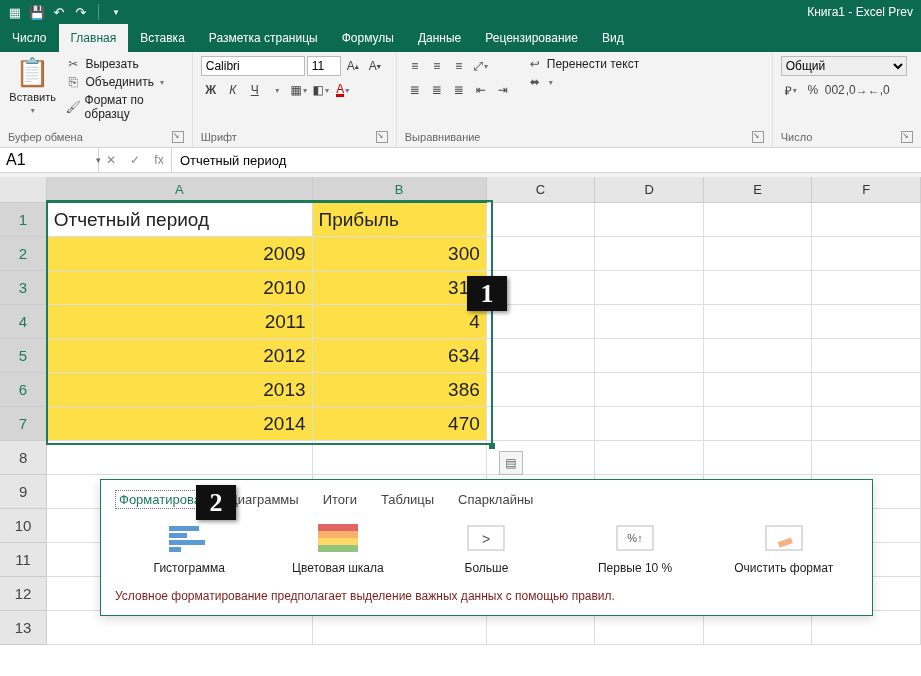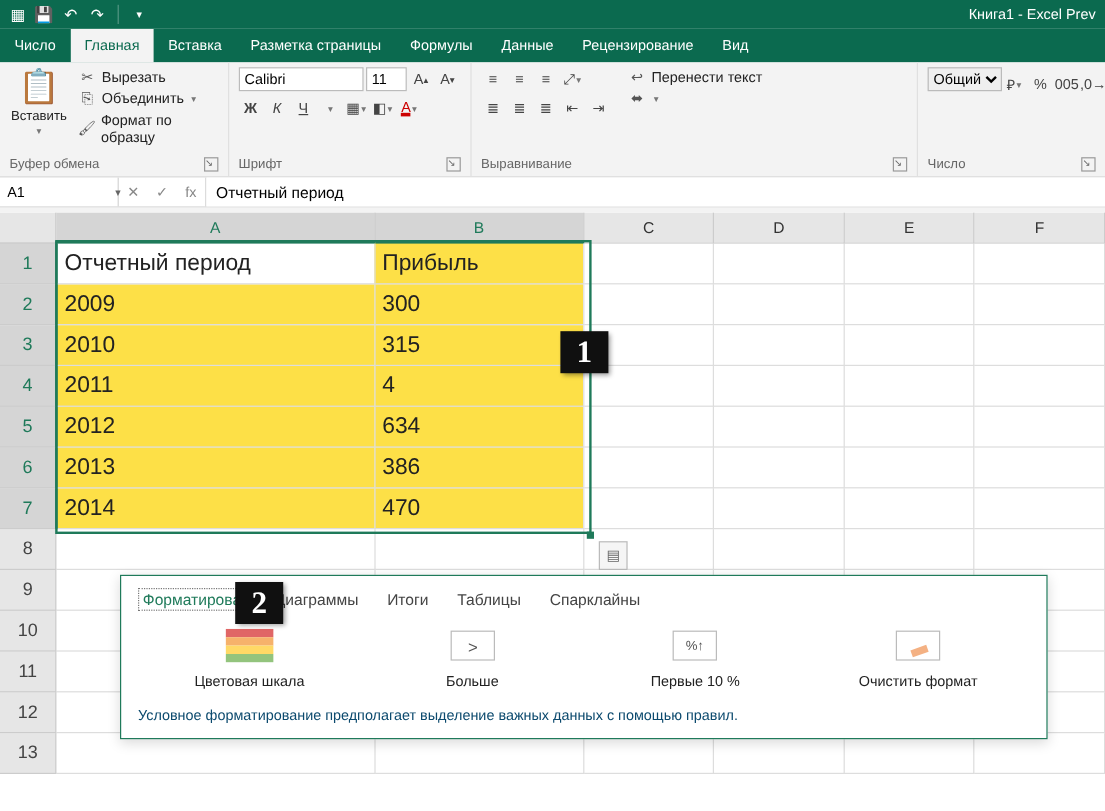--- a/index.html
+++ b/index.html
@@ -23,49 +23,49 @@
   .v-big .lbl{font-size:11px;text-align:center;line-height:1.1;margin-top:2px}
   .stack3{display:flex;flex-direction:column;gap:2px}
   .stack3 .row{display:flex;align-items:center;gap:4px;font-size:12px;cursor:pointer;padding:1px 2px}
   .stack3 .ic{width:16px;text-align:center;color:#555}
   .fontbox input,.fontbox select{font-family:inherit;font-size:12px;border:1px solid #bbb;background:#fff;height:20px;box-sizing:border-box;padding:0 4px}
   .btnrow{display:flex;gap:2px;margin-top:4px}
   .rb{width:20px;height:20px;display:flex;align-items:center;justify-content:center;cursor:pointer;font-size:12px;color:#444}
   .rb .dd{font-size:8px;margin-left:1px;color:#777}
   .formula-bar{height:24px;border-bottom:1px solid #d4d4d4;display:flex;align-items:stretch;background:#fff}
   .namebox{width:98px;border-right:1px solid #d4d4d4;display:flex;align-items:center}
-  .namebox input{border:0;width:80px;font-size:12px;padding:0 6px}
+  .namebox input{border:0;width:80px;font-size:16px;padding:0 6px}
   .namebox .dd{font-size:9px;color:#666;padding:0 4px;cursor:pointer}
   .fx-btns{display:flex;align-items:center;color:#888;border-right:1px solid #d4d4d4}
   .fx-btns span{width:24px;text-align:center;cursor:pointer}
   .fx-input{flex:1;border:0;font-size:13px;padding:0 8px}
   .grid-area{position:relative;height:calc(676px - 24px - 28px - 95px - 24px - 4px);overflow:hidden}
   table.grid{border-collapse:collapse;table-layout:fixed}
   .corner{width:45px;height:22px;background:#e6e6e6;border:1px solid #ccc;border-top:0;border-left:0}
   th.colh{background:#e6e6e6;border:1px solid #ccc;border-top:0;font-weight:normal;font-size:13px;color:#333;height:22px}
   th.colh.sel{background:#d5d5d5;color:#1f7a5a;border-bottom:2px solid #1f7a5a}
   th.rowh{width:45px;background:#e6e6e6;border:1px solid #ccc;border-left:0;font-weight:normal;font-size:15px;color:#444;text-align:center}
   th.rowh.sel{background:#d5d5d5;color:#1f7a5a;border-right:2px solid #1f7a5a}
   td.cell{border:1px solid #ddd;height:33px;font-size:19px;padding:0 6px;background:#fff}
   td.cell.sel{background:#fde047}
   td.cell.active{background:#fff}
   td.txt{text-align:left}
-  td.num{}
+  td.num{text-align:right}
   .sel-outline{position:absolute;border:2px solid #1f7a5a;pointer-events:none;box-sizing:border-box}
   .sel-handle{position:absolute;width:6px;height:6px;background:#1f7a5a;pointer-events:none}
   .callout{position:absolute;width:40px;height:35px;background:#101010;color:#fff;display:flex;align-items:center;justify-content:center;font-size:26px;font-weight:bold;font-family:Georgia,serif;box-shadow:2px 2px 4px rgba(0,0,0,.4)}
   .qa-btn{position:absolute;width:22px;height:22px;border:1px solid #bbb;background:#f5f5f5;display:flex;align-items:center;justify-content:center;font-size:12px;color:#666;cursor:pointer}
   .qa-pop{position:absolute;background:#fff;border:1px solid #1f7a5a;box-shadow:0 3px 10px rgba(0,0,0,.15);width:773px;padding:10px 14px 12px 14px;box-sizing:border-box}
   .qa-tabs{display:flex;gap:24px;border-bottom:0;margin-bottom:14px;font-size:13px}
   .qa-tab{cursor:pointer;color:#444;padding:2px 0}
   .qa-tab.active{color:#1f7a5a;border:1px dotted #777;padding:1px 3px}
   .qa-items{display:flex;justify-content:space-around;margin-bottom:14px}
   .qa-item{display:flex;flex-direction:column;align-items:center;width:110px;cursor:pointer;font-size:12px;gap:8px}
   .qa-item .pic{width:40px;height:30px;display:flex;align-items:center;justify-content:center}
-  .qa-desc{color:#0c4a6e;font-size:12px}
+  .qa-desc{color:#7f1d1d;font-size:12px}
   svg{display:block}
 </style>
 </head>
 <body>
 
 <div class="titlebar">
   <div class="tb-left">
     <span class="tb-icon">▦</span>
     <span class="tb-icon">💾</span>
     <span class="tb-icon">↶</span>
@@ -168,26 +168,26 @@
         <div class="row">
             <span class="ic">⬌</span>
             <span style="font-size:8px;color:#777;margin-left:2px">▾</span>
           </div>
       </div>
     </div>
     <div class="rgroup-label"><span>Выравнивание</span><span class="launcher">↘</span></div>
   </div>
 
   <div class="rgroup" style="width:140px;border-right:0">
-    <div class="rgroup-body" style="flex-direction:row;gap:0">
+    <div class="rgroup-body" style="flex-direction:column;gap:0">
       <select style="width:126px;height:20px;border:1px solid #bbb;font-size:12px"><option>Общий</option></select>
       <div class="btnrow">
         <span class="rb">₽<span class="dd">▾</span></span>
         <span class="rb">%</span>
-        <span class="rb">005</span>
+        <span class="rb">002</span>
         <span class="rb">,0→</span>
         <span class="rb">←,0</span>
       </div>
     </div>
     <div class="rgroup-label"><span>Число</span><span class="launcher">↘</span></div>
   </div>
 </div>
 
 <div class="formula-bar">
   <div class="namebox">
@@ -345,20 +345,31 @@
 
   <div class="qa-pop" id="qapop" style="left: 100px; top: 302px;">
     <div class="qa-tabs">
       <span class="qa-tab active">Форматирова</span>
       <span class="qa-tab">Диаграммы</span>
       <span class="qa-tab">Итоги</span>
       <span class="qa-tab">Таблицы</span>
       <span class="qa-tab">Спарклайны</span>
     </div>
     <div class="qa-items">
+      <div class="qa-item">
+        <div class="pic">
+            <svg width="40" height="28">
+              <rect x="0" y="2" width="30" height="5" fill="#5b9bd5"></rect>
+              <rect x="0" y="9" width="18" height="5" fill="#5b9bd5"></rect>
+              <rect x="0" y="16" width="36" height="5" fill="#5b9bd5"></rect>
+              <rect x="0" y="23" width="12" height="5" fill="#5b9bd5"></rect>
+            </svg>
+          </div>
+        <span>Гистограмма</span>
+      </div>
       <div class="获qa-item qa-item">
         <div class="pic">
             <svg width="40" height="28">
               <rect x="0" y="0" width="40" height="7" fill="#e06666"></rect>
               <rect x="0" y="7" width="40" height="7" fill="#f6b26b"></rect>
               <rect x="0" y="14" width="40" height="7" fill="#ffd966"></rect>
               <rect x="0" y="21" width="40" height="7" fill="#93c47d"></rect>
             </svg>
           </div>
         <span>Цветовая шкала</span>

